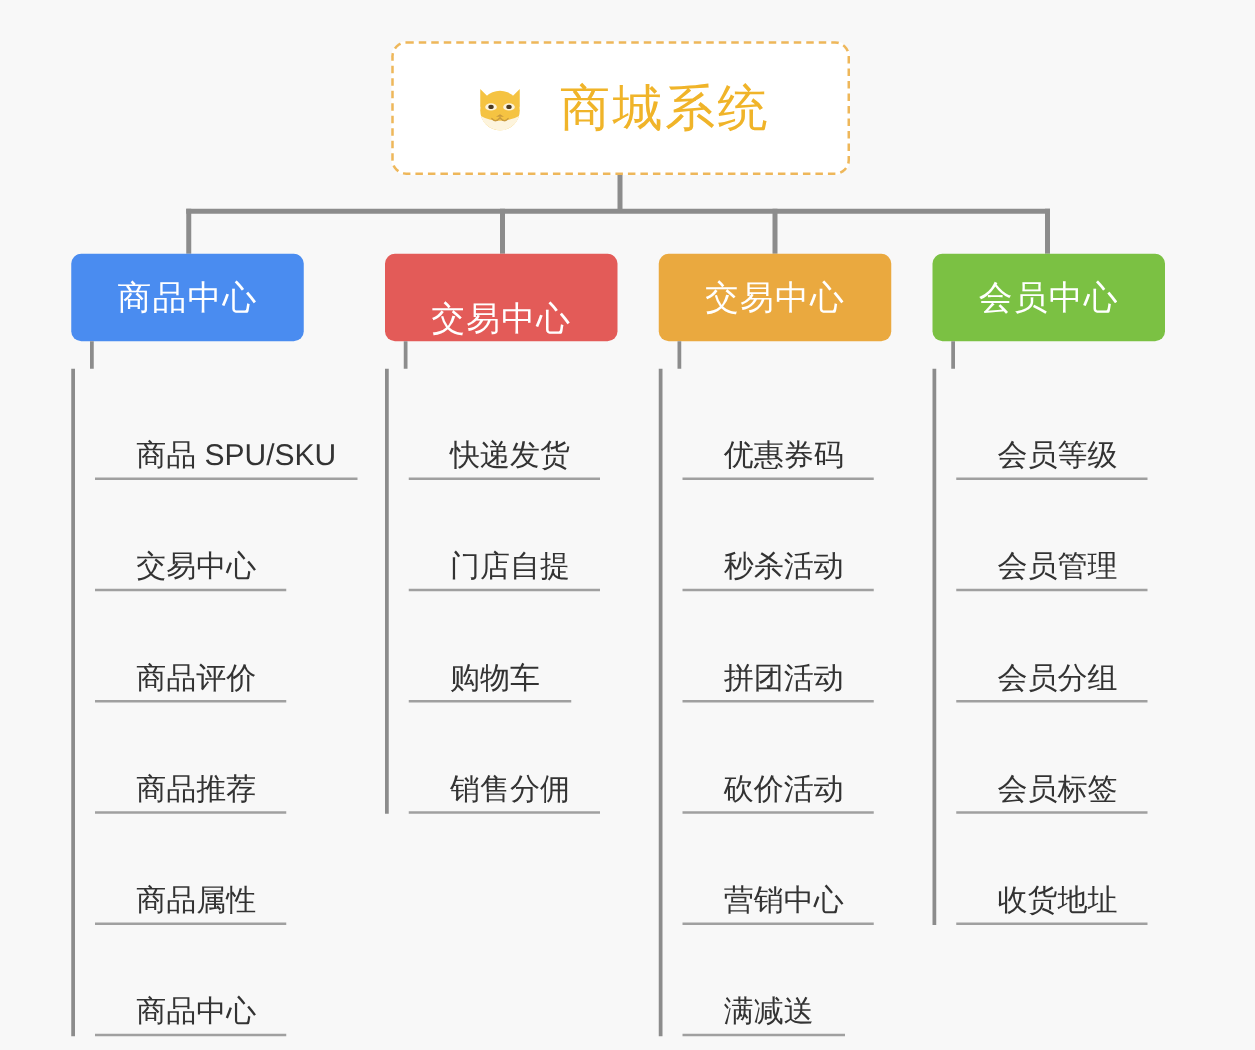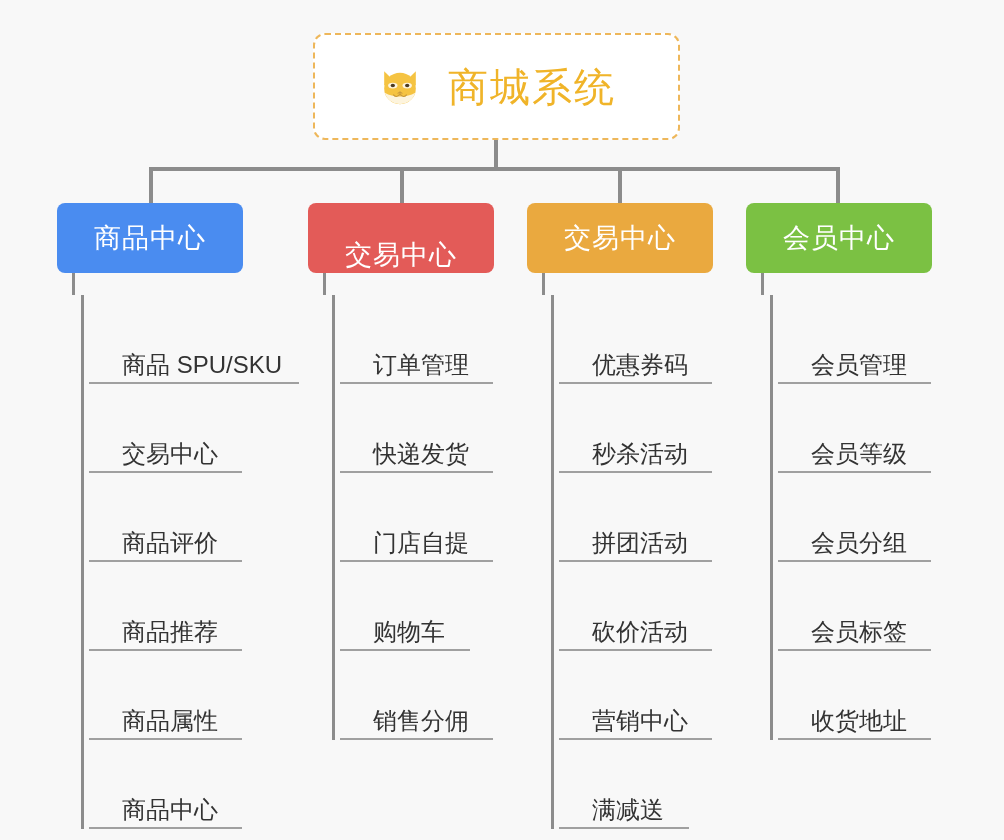--- a/index.html
+++ b/index.html
@@ -107,24 +107,23 @@
     left: 15px;
     top: 70px;
     width: 3px;
     height: 22px;
     background: #8c8c8c;
   }
 
   .item-list {
     position: relative;
     margin-top: 22px;
-    padding-left: 8px;
+    padding-left: 19px;
     border-left: 3px solid #8c8c8c;
     box-sizing: border-box;
-    margin-left: 24px;
   }
   .item {
     position: relative;
     height: 89px;
     box-sizing: border-box;
     display: flex;
     align-items: flex-end;
     padding-left: 30px;
     padding-bottom: 6px;
   }
@@ -207,24 +206,20 @@
     </div>
   </div>
 
   <div class="column col-2">
     <div class="cat-header" style="background: rgb(227, 91, 88); align-items: flex-end;">
       <span>交易中心</span>
     </div>
     <div class="col-stub"></div>
     <div class="item-list">
       <div class="item">
-        <span class="item-label">订单管理</span>
-        <span class="item-rule" style="width: 153px;"></span>
-      </div>
-      <div class="item">
         <span class="item-label">快递发货</span>
         <span class="item-rule" style="width: 153px;"></span>
       </div>
       <div class="item">
         <span class="item-label">门店自提</span>
         <span class="item-rule" style="width: 153px;"></span>
       </div>
       <div class="item">
         <span class="item-label">购物车</span>
         <span class="item-rule" style="width: 130px;"></span>
@@ -269,28 +264,28 @@
     </div>
   </div>
 
   <div class="column col-4">
     <div class="cat-header" style="background: rgb(123, 193, 67);">
       <span>会员中心</span>
     </div>
     <div class="col-stub"></div>
     <div class="item-list">
       <div class="item">
+        <span class="item-label">会员等级</span>
+        <span class="item-rule" style="width: 153px;"></span>
+      </div>
+      <div class="item">
         <span class="item-label">会员管理</span>
         <span class="item-rule" style="width: 153px;"></span>
       </div>
       <div class="item">
-        <span class="item-label">会员等级</span>
-        <span class="item-rule" style="width: 153px;"></span>
-      </div>
-      <div class="item">
         <span class="item-label">会员分组</span>
         <span class="item-rule" style="width: 153px;"></span>
       </div>
       <div class="item">
         <span class="item-label">会员标签</span>
         <span class="item-rule" style="width: 153px;"></span>
       </div>
       <div class="item">
         <span class="item-label">收货地址</span>
         <span class="item-rule" style="width: 153px;"></span>

